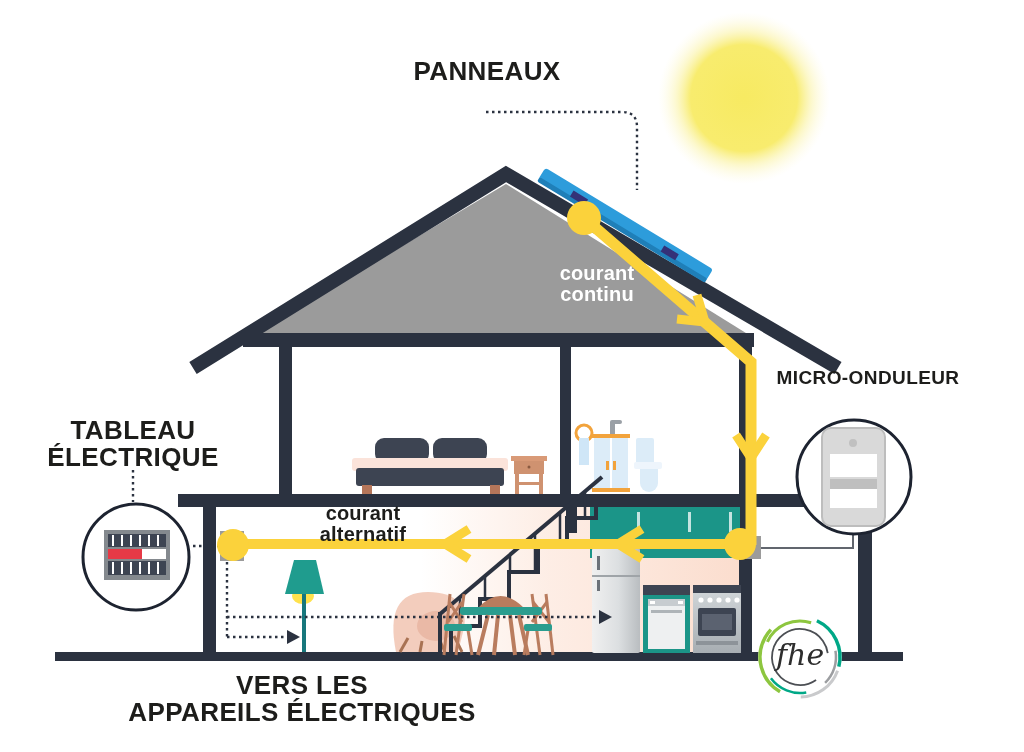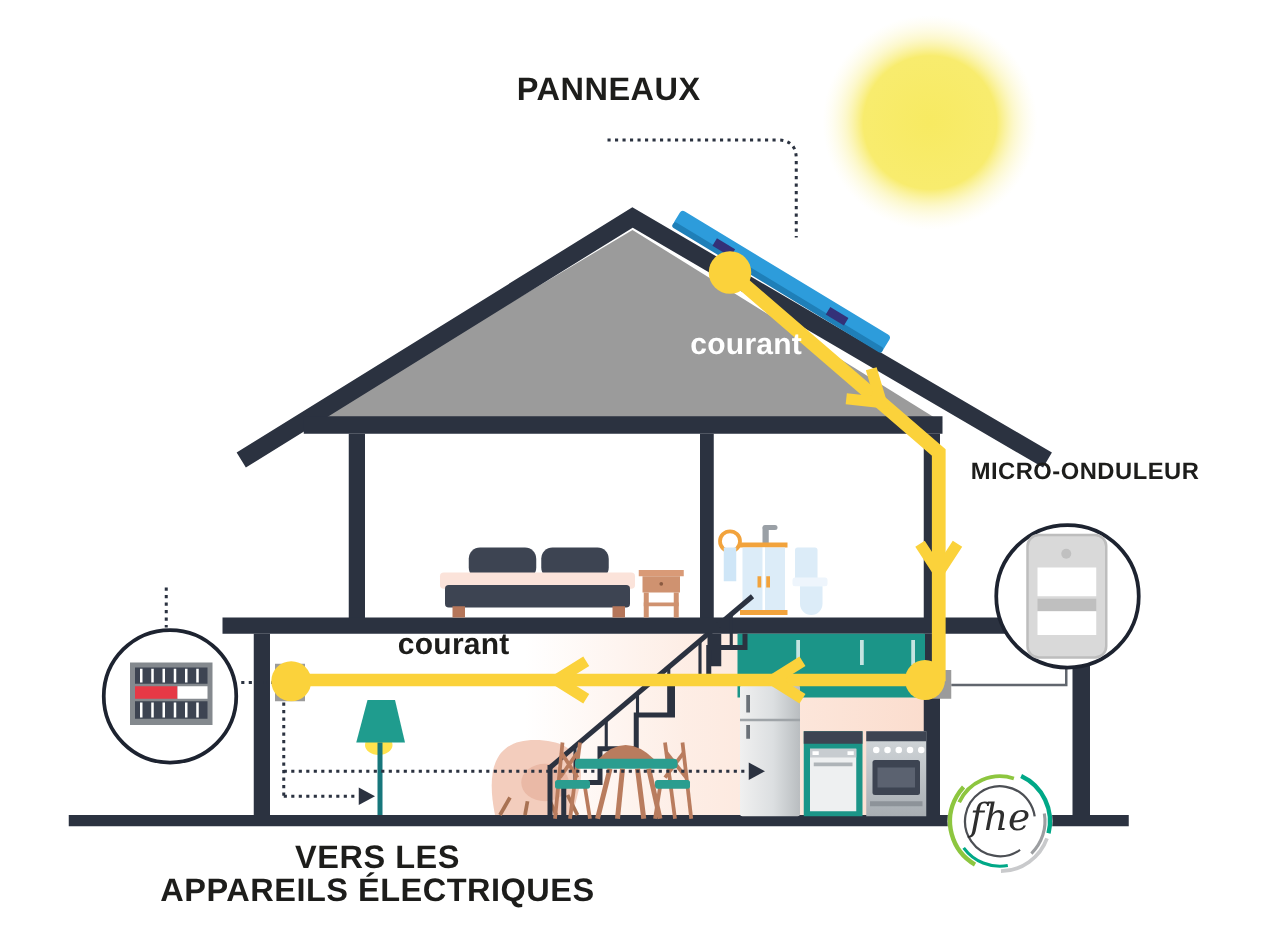--- a/index.html
+++ b/index.html
@@ -4,21 +4,21 @@
 <style>
   html,body{margin:0;padding:0;background:#fff;}
   #canvas{position:relative;width:1024px;height:752px;background:#ffffff;overflow:hidden;
           font-family:"Liberation Sans",sans-serif;}
   svg{position:absolute;left:0;top:0;}
   .lbl{position:absolute;font-weight:bold;color:#1d1d1b;text-align:center;
        line-height:1.05;letter-spacing:.4px;white-space:nowrap;}
   .lbl span{display:block;}
   .lbl-big{font-size:26px;}
   .lbl-med{font-size:19px;}
-  .lbl-flow{font-size:24px;letter-spacing:.2px;}
+  .lbl-flow{font-size:20px;letter-spacing:.2px;}
   .lbl-white{color:#ffffff;}
   .logo-text{position:absolute;font-family:"DejaVu Serif",serif;font-style:italic;
        font-size:30px;color:#2e2e2e;text-align:center;}
 </style>
 </head>
 <body>
 
 <div id="canvas">
 
 <svg width="1024" height="752" viewBox="0 0 1024 752">
@@ -277,29 +277,35 @@
     <circle cx="800" cy="657" r="28" fill="none" stroke="#4c4f54" stroke-width="1.8" stroke-dasharray="145 31" transform="rotate(55 800 657)"></circle>
   </g>
 </svg>
 
 <div class="lbl lbl-big" style="left:337px;top:58px;width:300px;">
   <span>PANNEAUX</span>
 </div>
 
 <div class="lbl lbl-flow lbl-white" style="left:517px;top:263px;width:160px;">
   <span>courant</span>
+  <span>continu</span>
 </div>
 
 <div class="lbl lbl-med" style="left:743px;top:368px;width:250px;">
   <span>MICRO-ONDULEUR</span>
 </div>
 
+<div class="lbl lbl-big" style="left:33px;top:417px;width:200px;">
+  <span>TABLEAU</span>
+  <span>ÉLECTRIQUE</span>
+</div>
 
 <div class="lbl lbl-flow" style="left:283px;top:503px;width:160px;">
   <span>courant</span>
+  <span>alternatif</span>
 </div>
 
 <div class="lbl lbl-big" style="left:122px;top:672px;width:360px;">
   <span>VERS LES</span>
   <span>APPAREILS ÉLECTRIQUES</span>
 </div>
 
 <div class="logo-text" style="left:776px;top:637px;width:48px;text-align:center;">fhe</div>
 
 </div>

